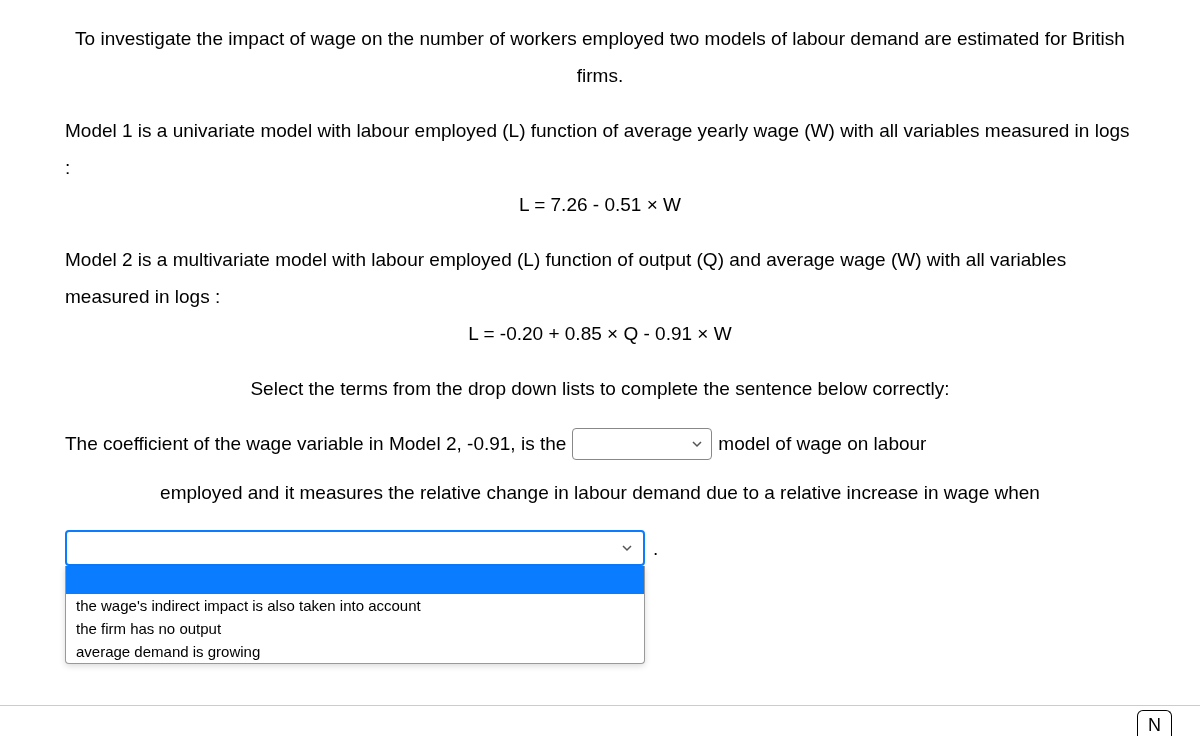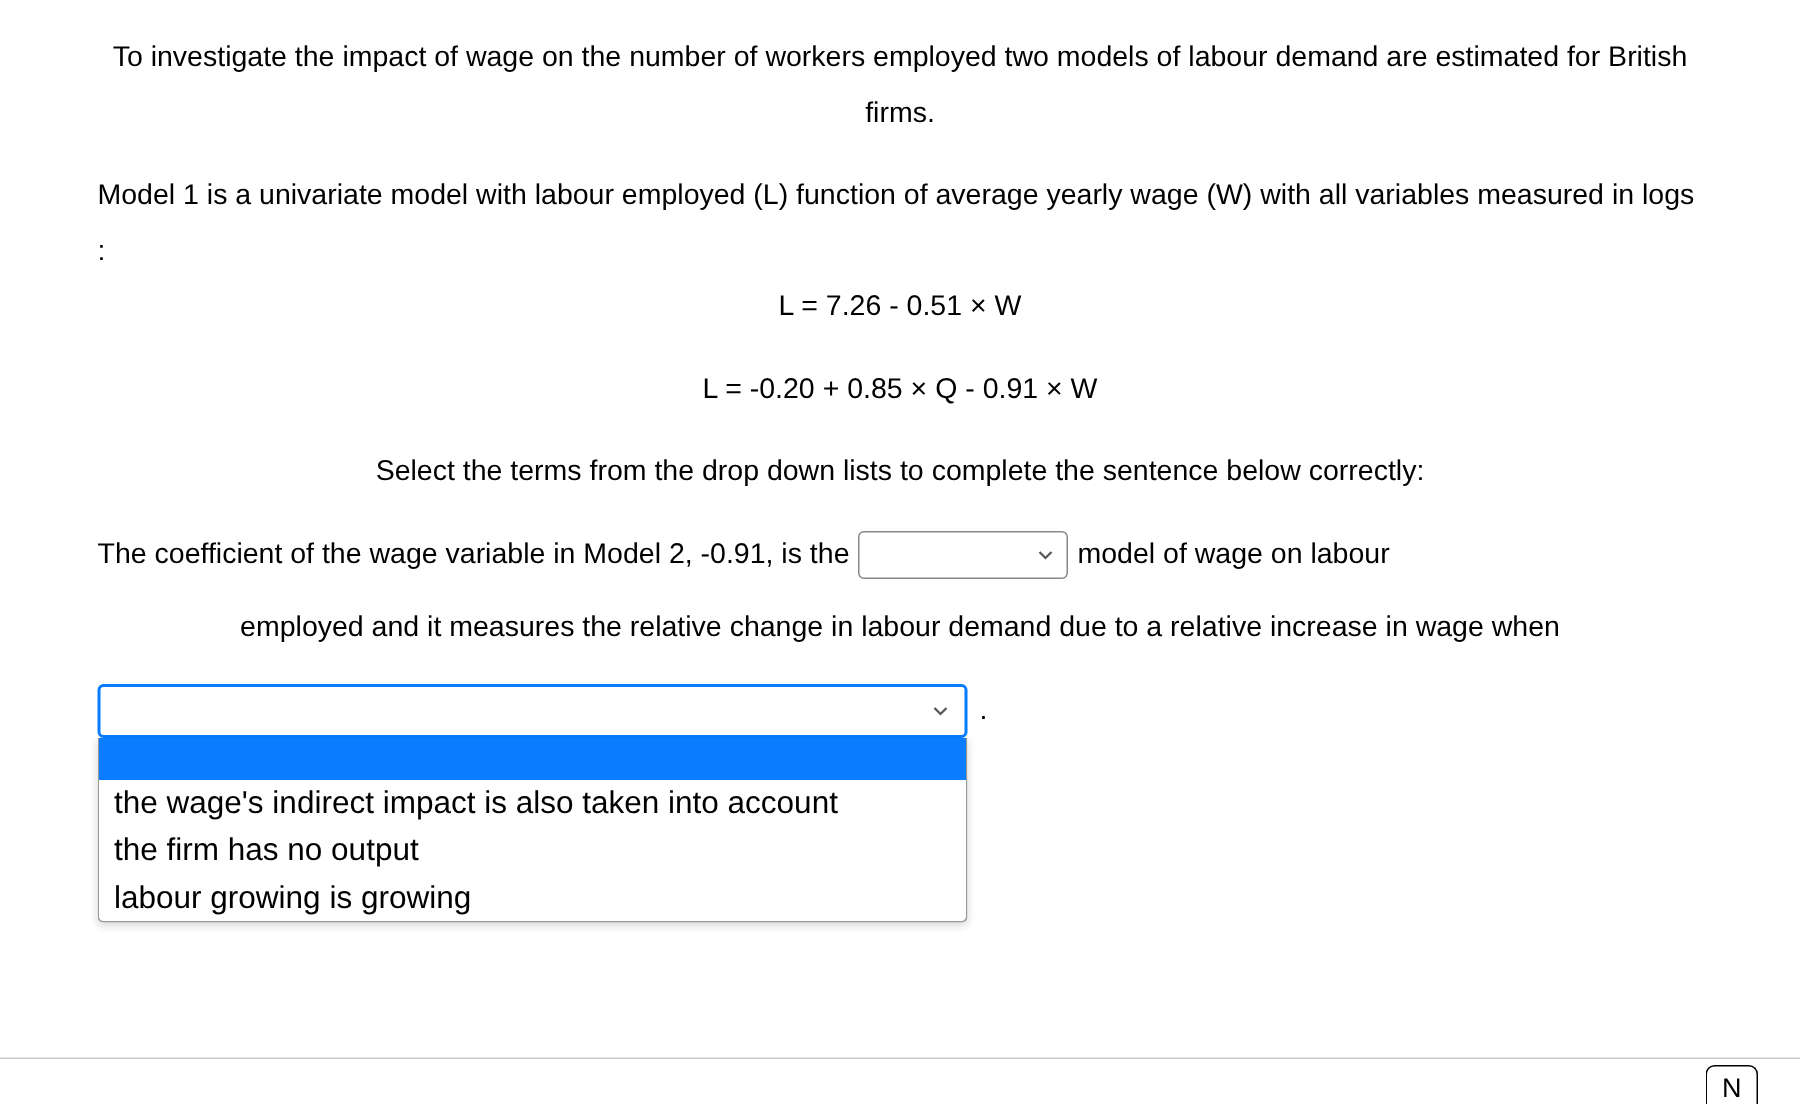--- a/index.html
+++ b/index.html
@@ -77,21 +77,21 @@
     box-shadow: 0 2px 6px rgba(0,0,0,0.15);
     z-index: 10;
   }
   .option-blank {
     height: 28px;
     background: #0a7cff;
   }
   .option-item {
     padding: 1px 10px;
     line-height: 1.4;
-    font-size: 21px;
+    font-size: 15px;
     cursor: pointer;
   }
   .chev svg { display: block; }
   .period { margin-left: 2px; }
   .bottom-border {
     position: absolute;
     left: 0;
     right: 0;
     bottom: 34px;
     height: 1px;
@@ -123,20 +123,21 @@
 <body>
 
 <div class="page-wrap">
 <div class="container">
 
   <div class="para">To investigate the impact of wage on the number of workers employed two models of labour demand are estimated for British firms.</div>
 
   <div>Model 1 is a univariate model with labour employed (L) function of average yearly wage (W) with all variables measured in logs :</div>
   <div class="para">L = 7.26 - 0.51 × W</div>
 
+  <div>Model 2 is a multivariate model with labour employed (L) function of output (Q) and average wage (W) with all variables measured in logs :</div>
   <div class="para">L = -0.20 + 0.85 × Q - 0.91 × W</div>
 
   <div class="para">Select the terms from the drop down lists to complete the sentence below correctly:</div>
 
   <div class="sentence-line">
     <span>The coefficient of the wage variable in Model 2, -0.91, is the</span>
     <span class="dropdown dropdown-small">
       <span></span>
       <span class="chev">
         <svg width="12" height="12" viewBox="0 0 12 12">
@@ -155,21 +156,21 @@
         <span class="chev">
           <svg width="12" height="12" viewBox="0 0 12 12">
                 <polyline points="2,4 6,8 10,4" fill="none" stroke="#555" stroke-width="1.5"></polyline>
               </svg>
         </span>
       </div>
       <div class="options-panel">
         <div class="option-blank"></div>
         <div class="option-item">the wage's indirect impact is also taken into account</div>
         <div class="option-item">the firm has no output</div>
-        <div class="option-item">labour growing is growing</div>
+        <div class="option-item">average demand is growing</div>
       </div>
     </span>
     <span class="period">.</span>
   </div>
 
 </div>
 
 <div class="bottom-border"></div>
 
 <div class="next-fragment">

